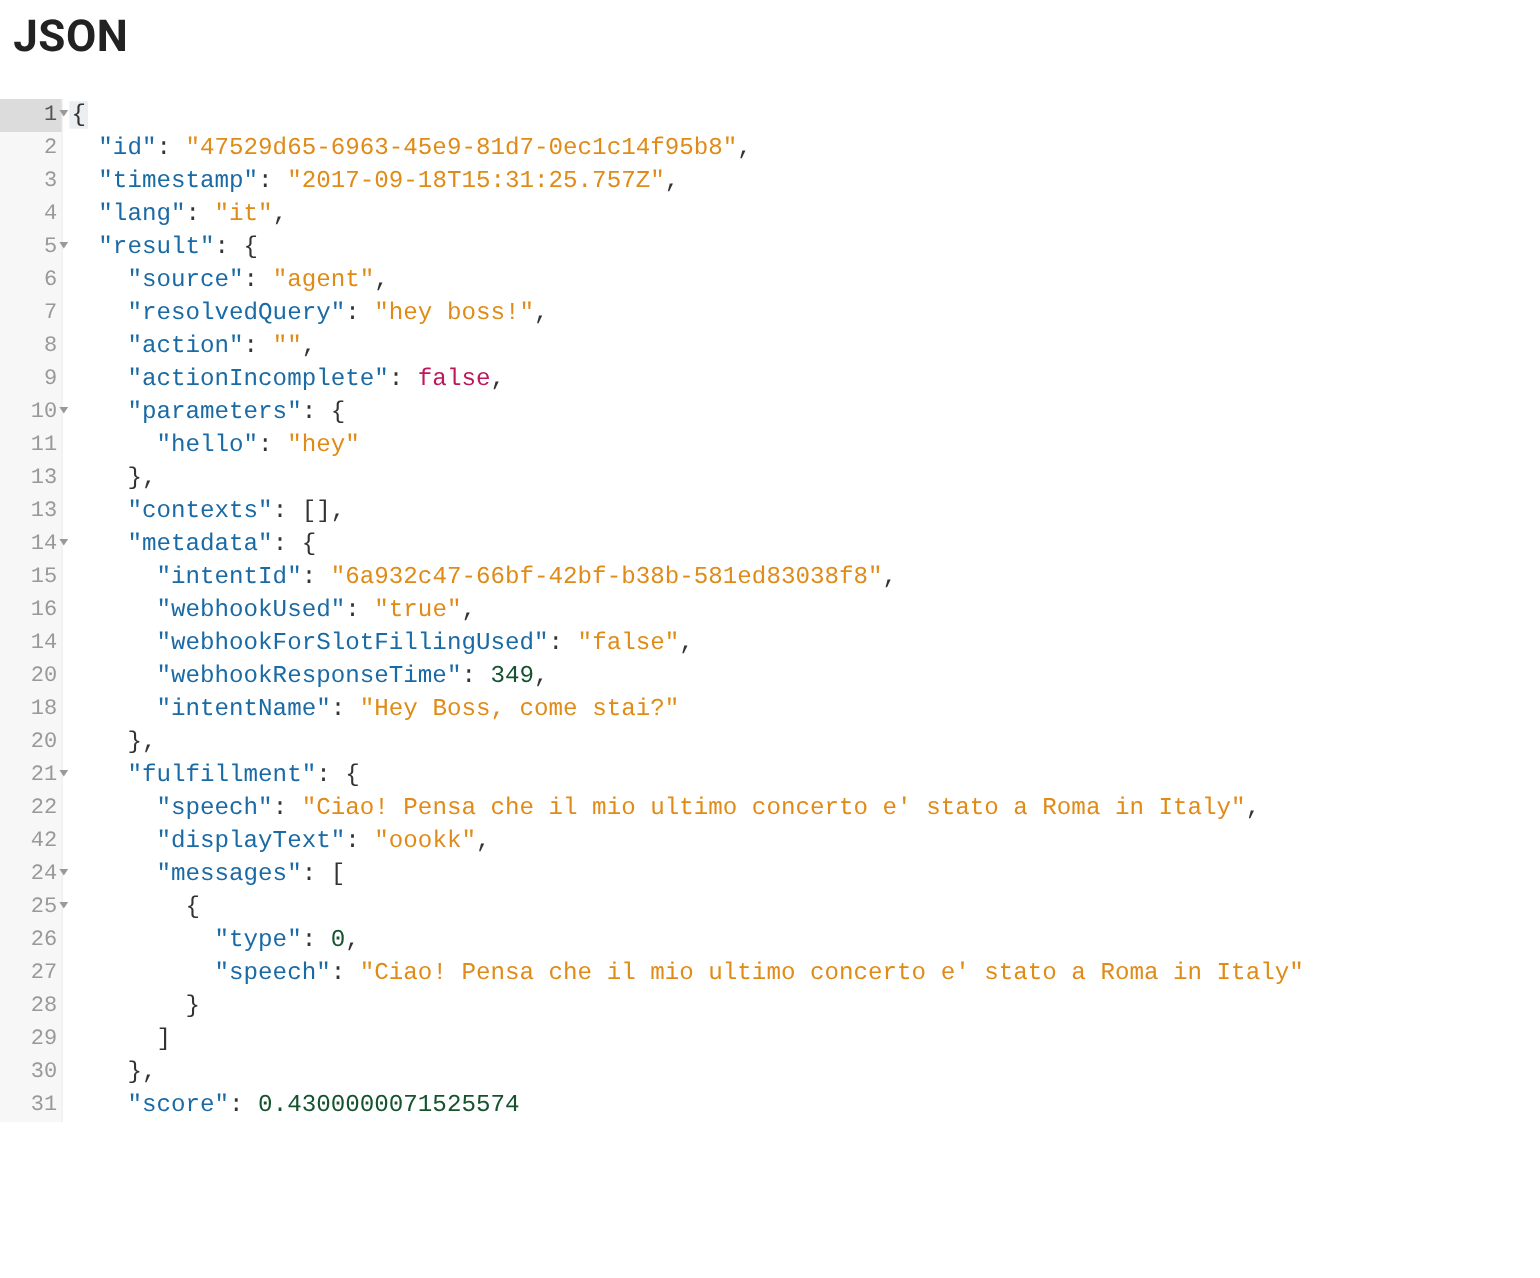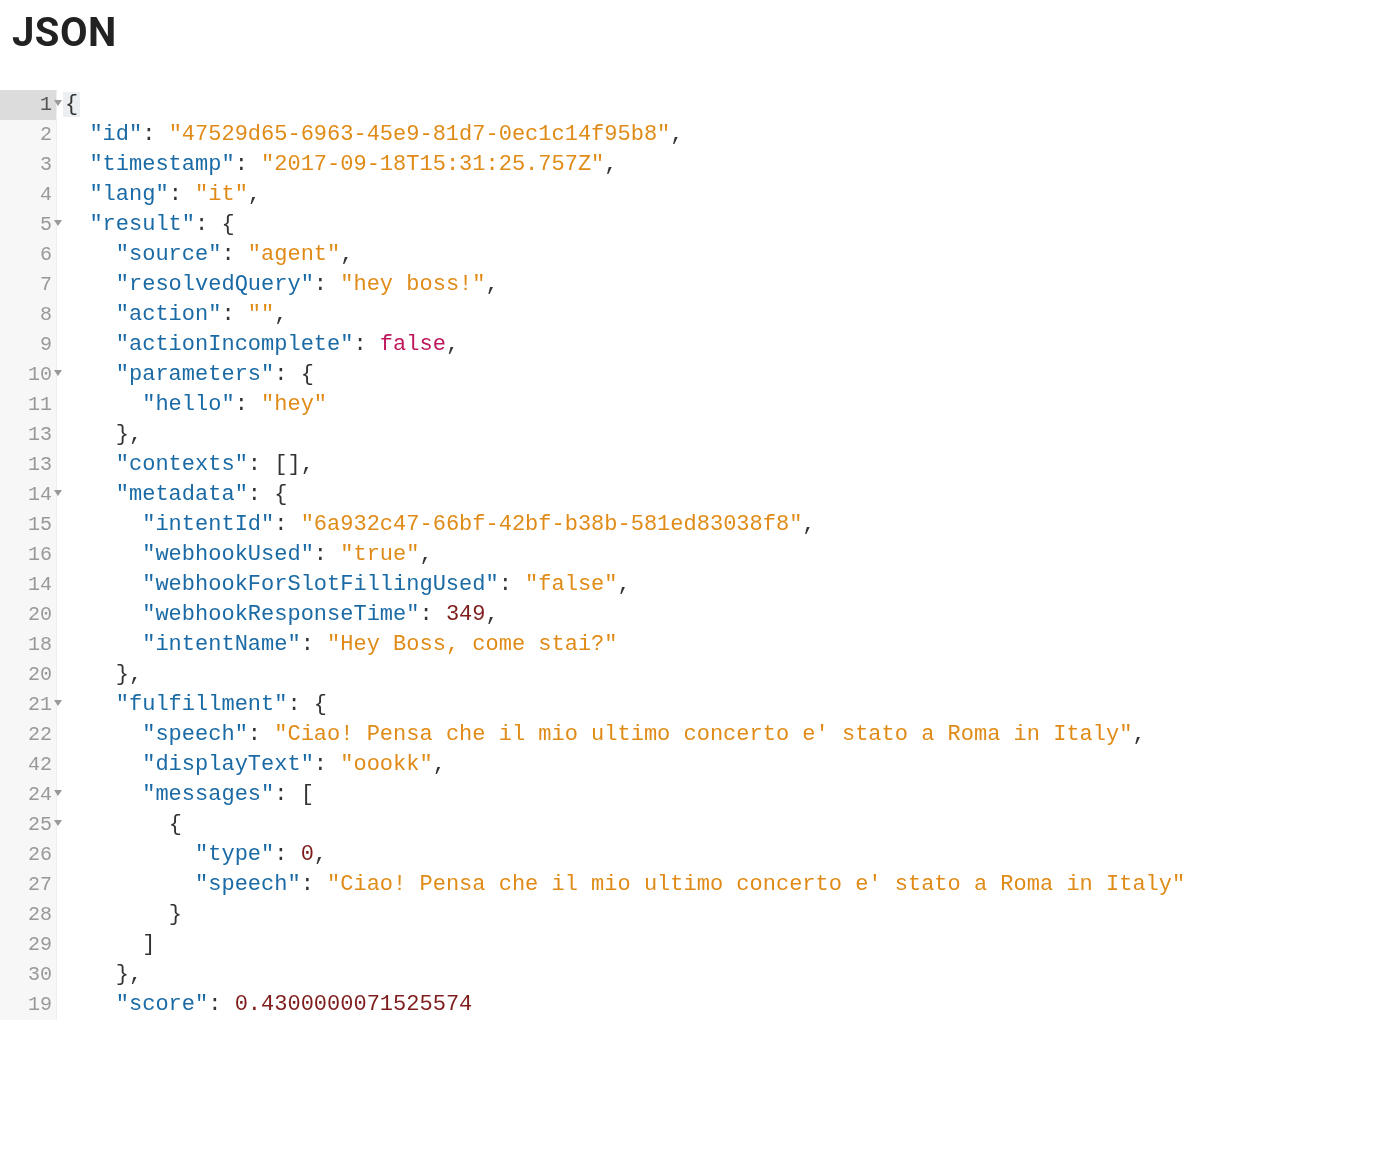--- a/index.html
+++ b/index.html
@@ -62,21 +62,21 @@
   .code {
     padding-left:6px;
     white-space:pre;
   }
   .code .c-line{
     height:30px;
     display:block;
   }
   .k  { color:#1a6aa5; }      
   .s  { color:#e08b17; }      
-  .n  { color:#7f1d1d; }      
+  .n  { color:#14532d; }      
   .b  { color:#be185d; }      
   .p  { color:#333; }
   .codeCell{
     background:#eceff1;
     padding:0 2px;
   }
 </style>
 </head>
 <body>
 
@@ -107,16 +107,16 @@
       <div class="g-line">21<span class="fold open"></span></div>
       <div class="g-line">22</div>
       <div class="g-line">42</div>
       <div class="g-line">24<span class="fold open"></span></div>
       <div class="g-line">25<span class="fold open"></span></div>
       <div class="g-line">26</div>
       <div class="g-line">27</div>
       <div class="g-line">28</div>
       <div class="g-line">29</div>
       <div class="g-line">30</div>
-      <div class="g-line">19</div>
+      <div class="g-line">31</div>
     </div>
   <div class="code" id="code"><span class="c-line"><span class="codeCell"><span class="p">{</span></span></span><span class="c-line">  <span class="k">"id"</span><span class="p">: </span><span class="s">"47529d65-6963-45e9-81d7-0ec1c14f95b8"</span><span class="p">,</span></span><span class="c-line">  <span class="k">"timestamp"</span><span class="p">: </span><span class="s">"2017-09-18T15:31:25.757Z"</span><span class="p">,</span></span><span class="c-line">  <span class="k">"lang"</span><span class="p">: </span><span class="s">"it"</span><span class="p">,</span></span><span class="c-line">  <span class="k">"result"</span><span class="p">: {</span></span><span class="c-line">    <span class="k">"source"</span><span class="p">: </span><span class="s">"agent"</span><span class="p">,</span></span><span class="c-line">    <span class="k">"resolvedQuery"</span><span class="p">: </span><span class="s">"hey boss!"</span><span class="p">,</span></span><span class="c-line">    <span class="k">"action"</span><span class="p">: </span><span class="s">""</span><span class="p">,</span></span><span class="c-line">    <span class="k">"actionIncomplete"</span><span class="p">: </span><span class="b">false</span><span class="p">,</span></span><span class="c-line">    <span class="k">"parameters"</span><span class="p">: {</span></span><span class="c-line">      <span class="k">"hello"</span><span class="p">: </span><span class="s">"hey"</span></span><span class="c-line">    <span class="p">},</span></span><span class="c-line">    <span class="k">"contexts"</span><span class="p">: [],</span></span><span class="c-line">    <span class="k">"metadata"</span><span class="p">: {</span></span><span class="c-line">      <span class="k">"intentId"</span><span class="p">: </span><span class="s">"6a932c47-66bf-42bf-b38b-581ed83038f8"</span><span class="p">,</span></span><span class="c-line">      <span class="k">"webhookUsed"</span><span class="p">: </span><span class="s">"true"</span><span class="p">,</span></span><span class="c-line">      <span class="k">"webhookForSlotFillingUsed"</span><span class="p">: </span><span class="s">"false"</span><span class="p">,</span></span><span class="c-line">      <span class="k">"webhookResponseTime"</span><span class="p">: </span><span class="n">349</span><span class="p">,</span></span><span class="c-line">      <span class="k">"intentName"</span><span class="p">: </span><span class="s">"Hey Boss, come stai?"</span></span><span class="c-line">    <span class="p">},</span></span><span class="c-line">    <span class="k">"fulfillment"</span><span class="p">: {</span></span><span class="c-line">      <span class="k">"speech"</span><span class="p">: </span><span class="s">"Ciao! Pensa che il mio ultimo concerto e' stato a Roma in Italy"</span><span class="p">,</span></span><span class="c-line">      <span class="k">"displayText"</span><span class="p">: </span><span class="s">"oookk"</span><span class="p">,</span></span><span class="c-line">      <span class="k">"messages"</span><span class="p">: [</span></span><span class="c-line">        <span class="p">{</span></span><span class="c-line">          <span class="k">"type"</span><span class="p">: </span><span class="n">0</span><span class="p">,</span></span><span class="c-line">          <span class="k">"speech"</span><span class="p">: </span><span class="s">"Ciao! Pensa che il mio ultimo concerto e' stato a Roma in Italy"</span></span><span class="c-line">        <span class="p">}</span></span><span class="c-line">      <span class="p">]</span></span><span class="c-line">    <span class="p">},</span></span><span class="c-line">    <span class="k">"score"</span><span class="p">: </span><span class="n">0.4300000071525574</span></span></div>
 </div>
 
 </body></html>

